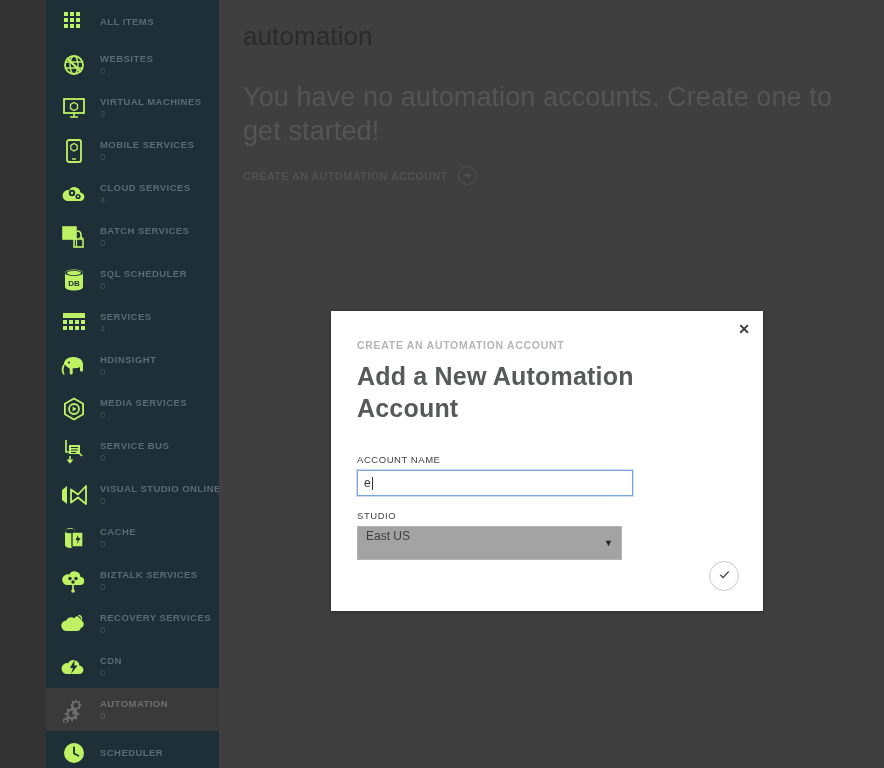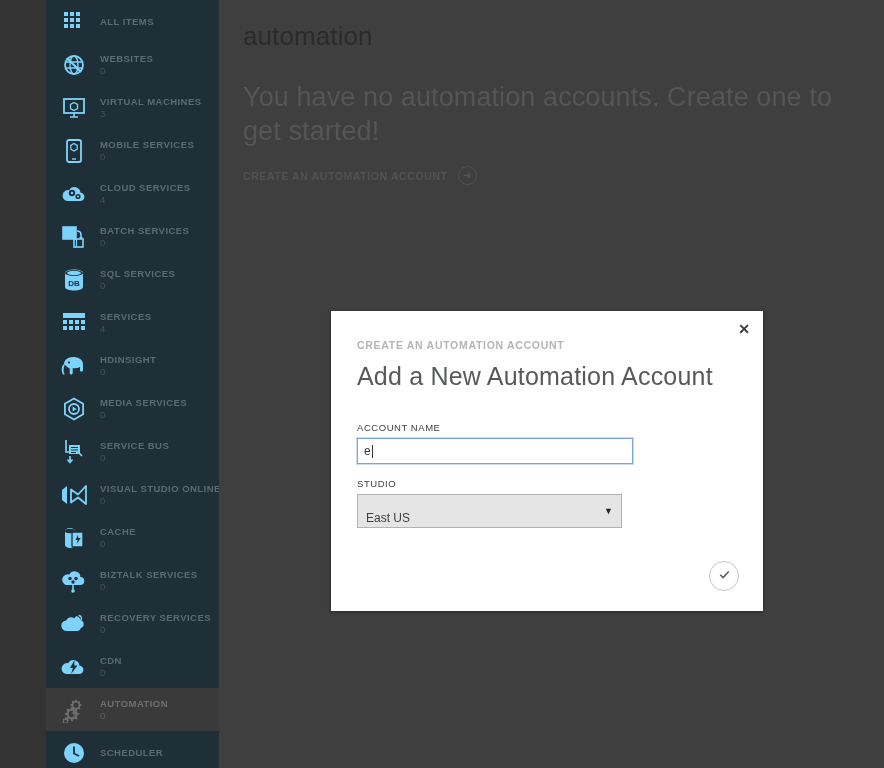--- a/index.html
+++ b/index.html
@@ -30,21 +30,21 @@
     height: 43px;
     display: flex;
     align-items: center;
     padding-left: 8px;
   }
   .nav-item.active { background: #3a3a3a; }
   .nav-icon {
     width: 40px; height: 36px;
     flex: 0 0 40px;
     display: flex; align-items: center; justify-content: center;
-    color: #7dd3fc;
+    color: #bef264;
   }
   .nav-item.active .nav-icon { color: #6e6e6e; }
   .nav-icon svg { display: block; }
   .nav-text { display: flex; flex-direction: column; justify-content: center; padding-left: 6px; }
   .nav-label {
     font-size: 9.5px;
     font-weight: bold;
     letter-spacing: 0.45px;
     color: #5c6b72;
     line-height: 12px;
@@ -120,21 +120,21 @@
   .modal-body { padding: 28px 26px 0 26px; }
   .modal-eyebrow {
     font-size: 10.5px;
     font-weight: bold;
     letter-spacing: 0.7px;
     color: #b5b5b5;
     margin-bottom: 9px;
   }
   .modal-title {
     font-size: 25px;
-    font-weight: 400;
+    font-weight: 700;
     color: #58595b;
     letter-spacing: 0.2px;
     line-height: 32px;
     margin-bottom: 30px;
   }
   .field { margin-bottom: 14px; }
   .field-label {
     font-size: 9.5px;
     font-weight: normal;
     letter-spacing: 0.55px;
@@ -160,23 +160,23 @@
     height: 13px;
     background: #333333;
     margin-left: 1px;
     vertical-align: middle;
   }
   .select-wrap {
     position: relative;
     width: 265px;
     height: 27px;
     border: 1px solid #b3b3b3;
-    background: #e5e5e5;
+    background: #a3a3a3;
     display: flex;
-    align-items: flex-start;
+    align-items: flex-end;
     padding: 16px 8px;
   }
   .select-value {
     font-size: 12px;
     color: #3f3f3f;
   }
   .select-caret {
     position: absolute;
     right: 8px; top: 50%;
     transform: translateY(-50%);
@@ -304,21 +304,21 @@
     <div class="nav-item">
       <span class="nav-icon">
         <svg width="22" height="24" viewBox="0 0 22 24" fill="currentColor">
           <path d="M2 5c0-2 4-3.5 9-3.5S20 3 20 5v14c0 2-4 3.5-9 3.5S2 21 2 19z"></path>
           <ellipse cx="11" cy="5" rx="9" ry="3" fill="#1e2f38"></ellipse>
           <ellipse cx="11" cy="5" rx="7" ry="2.2" fill="currentColor"></ellipse>
           <text x="11" y="18" font-size="8" font-weight="bold" fill="#1e2f38" text-anchor="middle" font-family="Liberation Sans, sans-serif">DB</text>
         </svg>
       </span>
       <span class="nav-text">
-        <span class="nav-label">SQL SERVICES</span>
+        <span class="nav-label">SQL SCHEDULER</span>
         <span class="nav-count">0</span>
       </span>
     </div>
 
     <div class="nav-item">
       <span class="nav-icon">
         <svg width="24" height="22" viewBox="0 0 24 22" fill="currentColor">
           <rect x="1" y="1" width="22" height="5"></rect>
           <rect x="1" y="8" width="4" height="4"></rect>
             <rect x="7" y="8" width="4" height="4"></rect>

